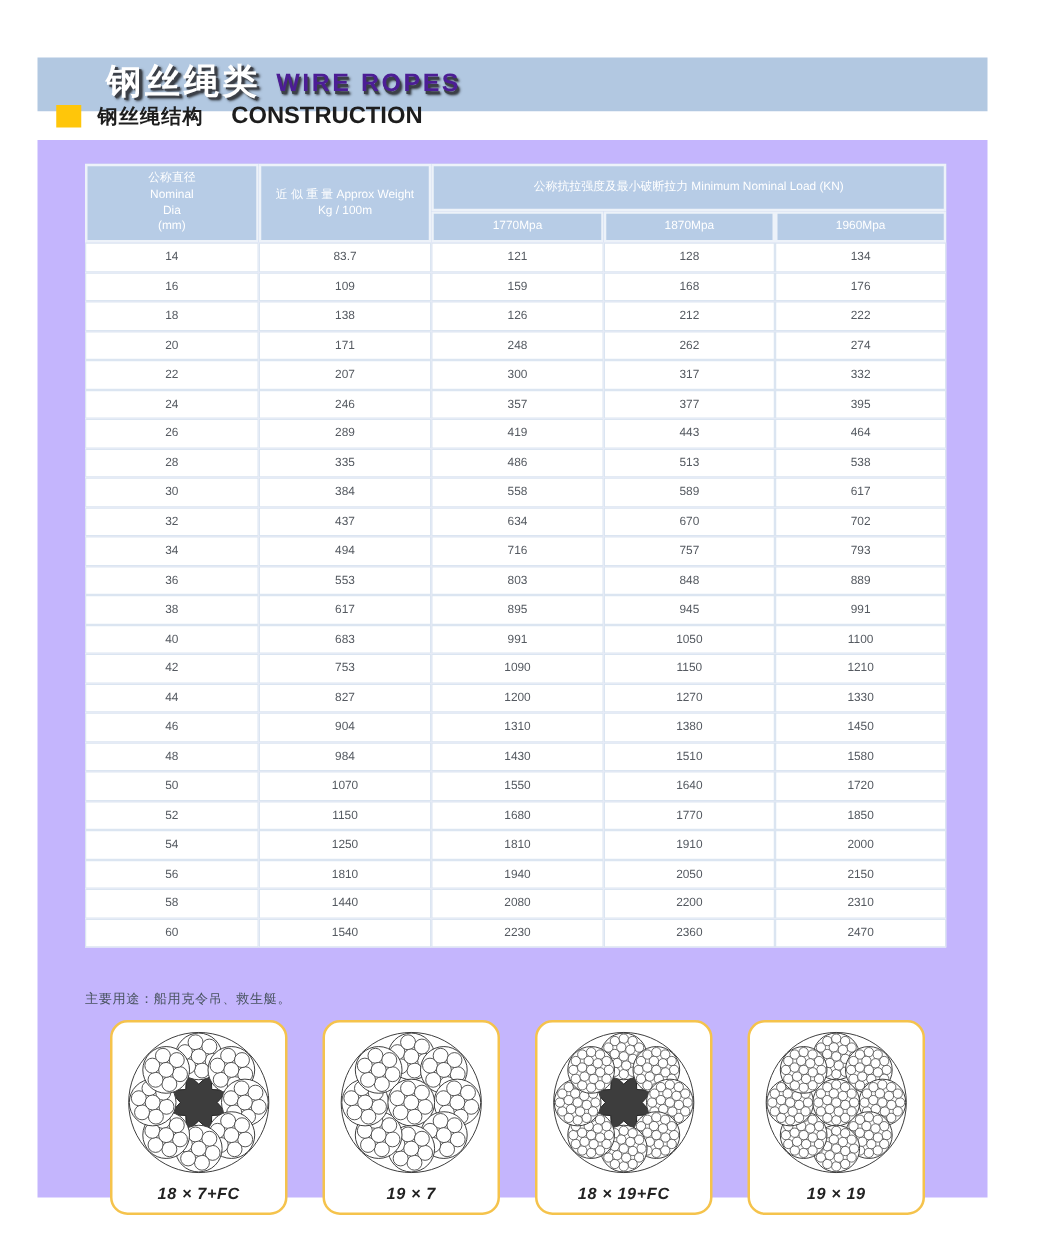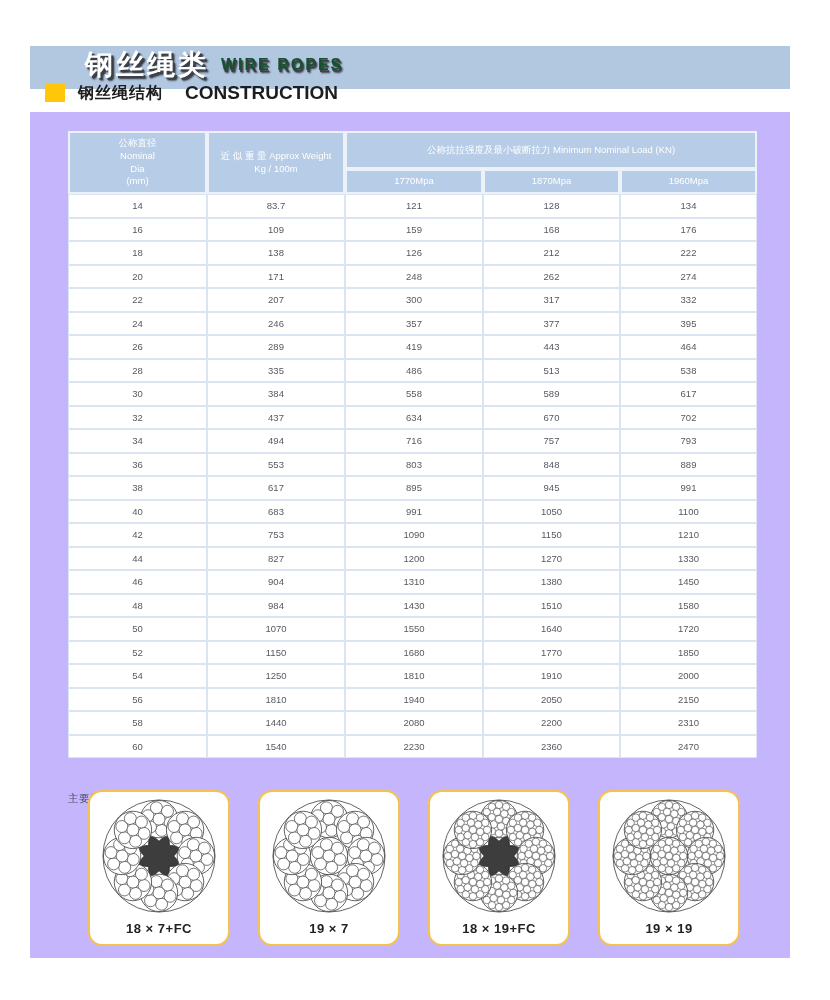--- a/index.html
+++ b/index.html
@@ -15,21 +15,21 @@
     position:absolute; left:30px; top:46px; width:760px; height:43px;
     background:#b2c8e1;
     display:flex; 
     padding-left:55px; box-sizing:border-box;
   }
   .title-zh{
     font-size:28px; font-weight:bold; color:#ffffff; letter-spacing:3px;
     text-shadow:2px 2px 0 #3c4048, 3px 3px 2px #2b2e33;
   }
   .title-en{
-    font-size:16px; font-weight:bold; color:#14532d; letter-spacing:2px;
+    font-size:20px; font-weight:bold; color:#4c1d95; letter-spacing:2px;
     margin-left:12px; margin-top:10px;
     text-shadow:1px 2px 0 #3c4048, 2px 3px 2px #2b2e33;
   }
   
   .section-row{
     position:absolute; left:45px; top:83px; height:20px;
     display:flex; align-items:center;
   }
   .section-bullet{ width:20px; height:18px; background:#ffc60a; margin-right:13px; }
   .section-zh{ font-size:16px; font-weight:bold; color:#1d1d1d; letter-spacing:1px; }
@@ -57,22 +57,22 @@
     background:#ffffff; color:#555a61; text-align:center;
     border:1px solid #dbe5f1; height:21.5px; padding:0;
   }
   
   .note{
     position:absolute; left:38px; top:680px;
     font-size:10.5px; color:#47525e; letter-spacing:0.5px;
   }
   
   .figures{
-    position:absolute; left:58px; top:678px;
-    display:flex; gap:28px;
+    position:absolute; left:58px; top:704px;
+    display:flex; gap:28px;font-style:italic;
   }
   .card{
     width:142px; height:156px; box-sizing:border-box;
     background:#ffffff; border:2px solid #f5c34c; border-radius:14px;
     display:flex; flex-direction:column; align-items:center;
     padding-top:5px;
   }
   .card svg{ width:118px; height:118px; }
   .card-label{
     font-size:13px; font-weight:bold; color:#222222; margin-top:6px;

